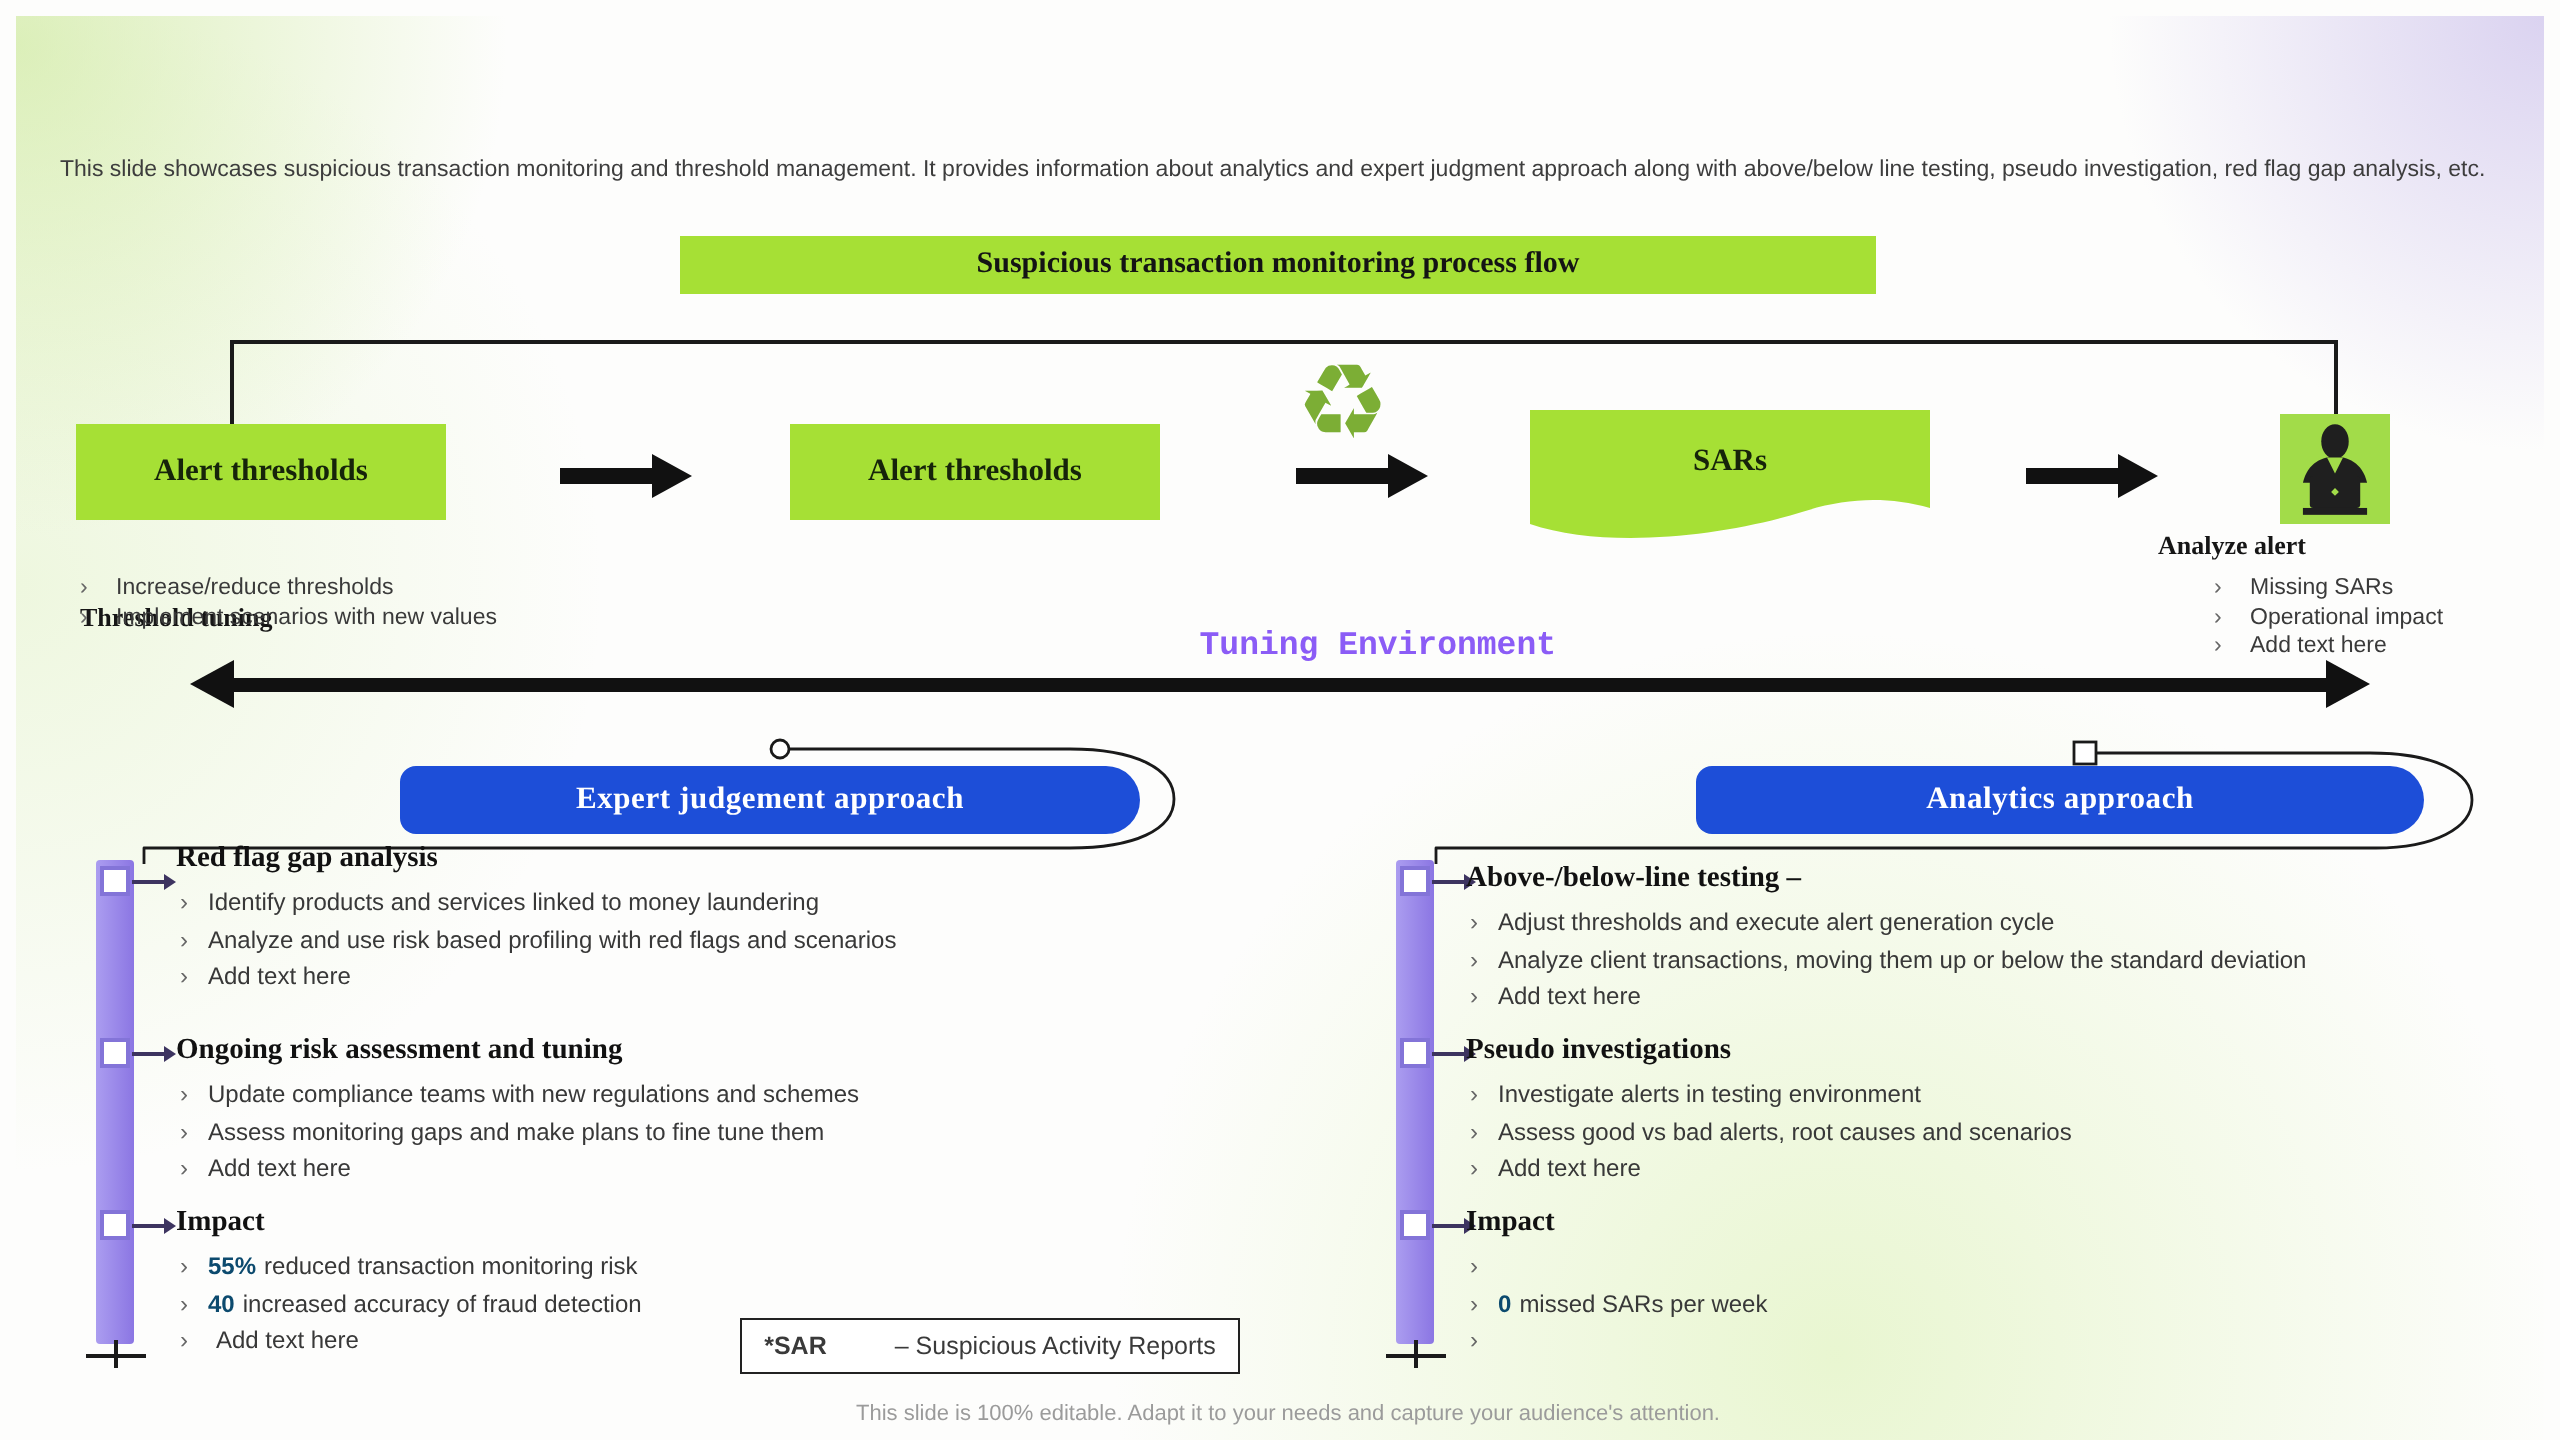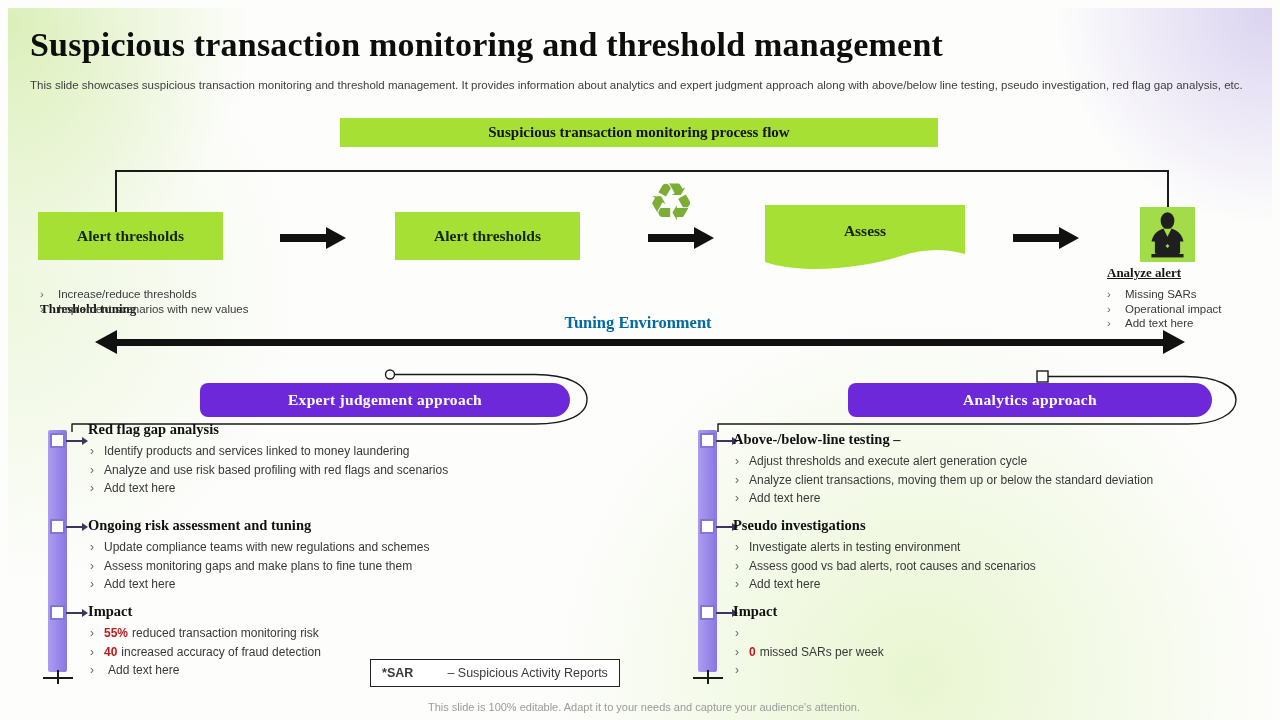--- a/index.html
+++ b/index.html
@@ -38,65 +38,64 @@
 
   .wave-label { font-family:"Liberation Serif", serif; font-weight:bold; font-size:15.5px; color:#16240a; }
 
   .person-box { left:1140px; top:207px; width:55px; height:55px; background:#a2dc49; }
 
   .note-head { font-family:"Liberation Serif", serif; font-weight:bold; font-size:13px; color:#161616; }
   .note-bullets { list-style:none; font-size:11.5px; color:#3a3a3a; }
   .note-bullets li { display:flex; line-height:14.5px; }
   .note-bullets .bm { width:18px; color:#666; flex:none; }
 
-  .tuning-label { left:498px; top:313px; width:280px; text-align:center;
-                  font-family:Liberation Serif, serif; font-weight:bold; font-size:16.5px; color:#0369a1; }
+  .tuning-label { left:498px; top:313px; width:280px; text-align:right;
+                  font-family:Liberation Mono, monospace; font-weight:bold; font-size:16.5px; color:#8b5cf6; }
   .dbl-arrow { left:95px; top:330px; width:1090px; height:24px; display:flex; align-items:center; }
   .dbl-arrow .shaft { flex:1; height:7px; background:#111; }
   .dbl-arrow .hl { width:0; height:0; border-right:22px solid #111;
                    border-top:12px solid transparent; border-bottom:12px solid transparent; }
   .dbl-arrow .hr { width:0; height:0; border-left:22px solid #111;
                    border-top:12px solid transparent; border-bottom:12px solid transparent; }
 
-  .approach-banner { height:34px; background:#6d28d9; border-radius:8px 17px 17px 8px;
+  .approach-banner { height:34px; background:#1d4ed8; border-radius:8px 17px 17px 8px;
                      display:flex; align-items:center; justify-content:center;
                      font-family:"Liberation Serif", serif; font-weight:bold; font-size:15.5px;
                      color:#ffffff; letter-spacing:0.3px; }
 
   .vbar { width:19px; background:linear-gradient(to right,#ab9df0,#8b76e3); border-radius:2px; }
   .marker-sq { width:15px; height:15px; background:#fff; border:2px solid #8374d8; }
   .mk-conn { width:16px; height:2px; background:#3d3460; }
   .mk-conn::after { content:''; position:absolute; right:-6px; top:-3px;
                     border-left:6px solid #3d3460; border-top:4px solid transparent;
                     border-bottom:4px solid transparent; }
 
   .section { width:610px; }
   .section h3 { font-family:"Liberation Serif", serif; font-weight:bold; font-size:14.5px;
                 color:#111; line-height:18px; }
   .bullets { list-style:none; margin-top:4px; }
   .bullets li { display:flex; font-size:12px; color:#383838; line-height:18.6px; }
   .bullets .bm { width:16px; color:#666; flex:none; padding-left:2px; }
-  .bullets b { color:#b91c1c; margin-right:4px;margin-top:48px; }
+  .bullets b { color:#0c4a6e; margin-right:4px;margin-top:48px; }
 
   .sar-box { left:370px; top:659px; width:250px; height:28px; background:#fff;
              border:1.5px solid #222; display:flex; align-items:center; justify-content:center;
              font-size:12.5px; color:#3a3a3a;gap:31px; }
   .sar-box b { margin-right:3px; }
 
   .footer { left:4px; top:701px; width:1280px; text-align:center; font-size:11px; color:#9b9b9b; }
 
   svg { display:block; }
 </style>
 </head>
 <body>
 
 <div class="slide">
   <div class="bg"></div>
 
-  <div class="abs title">Suspicious transaction monitoring and threshold management</div>
   <div class="abs subtitle">This slide showcases suspicious transaction monitoring and threshold management. It provides information about analytics and expert judgment approach along with above/below line testing, pseudo investigation, red flag gap analysis, etc.</div>
 
   <div class="abs top-banner">Suspicious transaction monitoring process flow</div>
 
   <div class="abs line" style="left:115px; top:170px; width:1053px; height:1.5px;"></div>
   <div class="abs line" style="left:115px; top:170px; width:1.5px; height:42px;"></div>
   <div class="abs line" style="left:1167px; top:170px; width:1.5px; height:38px;"></div>
 
   <div class="abs flow-box" style="left:38px; top:212px;">Alert thresholds</div>
 
@@ -110,21 +109,21 @@
   <div class="abs recycle" style="left:648px; top:176px;">♻</div>
 
   <div class="abs flow-arrow" style="left:648px; top:226px;">
     <div class="shaft"></div>
     <div class="head"></div>
   </div>
 
   <svg class="abs" style="left:765px; top:205px;" width="200" height="70" viewBox="0 0 200 70">
     <path d="M0,0 H200 V49 C178,43 158,44 136,51 C98,63 38,70 0,57 Z" fill="#a6e035"></path>
   </svg>
-  <div class="abs wave-label" style="left:765px; top:222px; width:200px; text-align:center;">Assess</div>
+  <div class="abs wave-label" style="left:765px; top:222px; width:200px; text-align:center;">SARs</div>
 
   <div class="abs flow-arrow" style="left:1013px; top:226px;">
     <div class="shaft"></div>
     <div class="head"></div>
   </div>
 
   <div class="abs person-box">
     <svg width="55" height="55" viewBox="0 0 48 48">
       <ellipse cx="24" cy="12" rx="6" ry="7.5" fill="#1f1f1f"></ellipse>
       <path d="M10,30 C12,21 19,18.5 24,18.5 C29,18.5 36,21 38,30 Z" fill="#1f1f1f"></path>
@@ -140,21 +139,21 @@
     <li>
         <span class="bm">›</span>
         <span>Increase/reduce thresholds</span>
       </li>
     <li>
         <span class="bm">›</span>
         <span>Implement scenarios with new values</span>
       </li>
   </ul>
 
-  <div class="abs note-head" style="left:1107px; top:265px;text-decoration:underline;">Analyze alert</div>
+  <div class="abs note-head" style="left:1079px; top:265px;">Analyze alert</div>
   <ul class="abs note-bullets" style="left:1107px; top:287px;">
     <li>
         <span class="bm">›</span>
         <span>Missing SARs</span>
       </li>
     <li>
         <span class="bm">›</span>
         <span>Operational impact</span>
       </li>
     <li>

